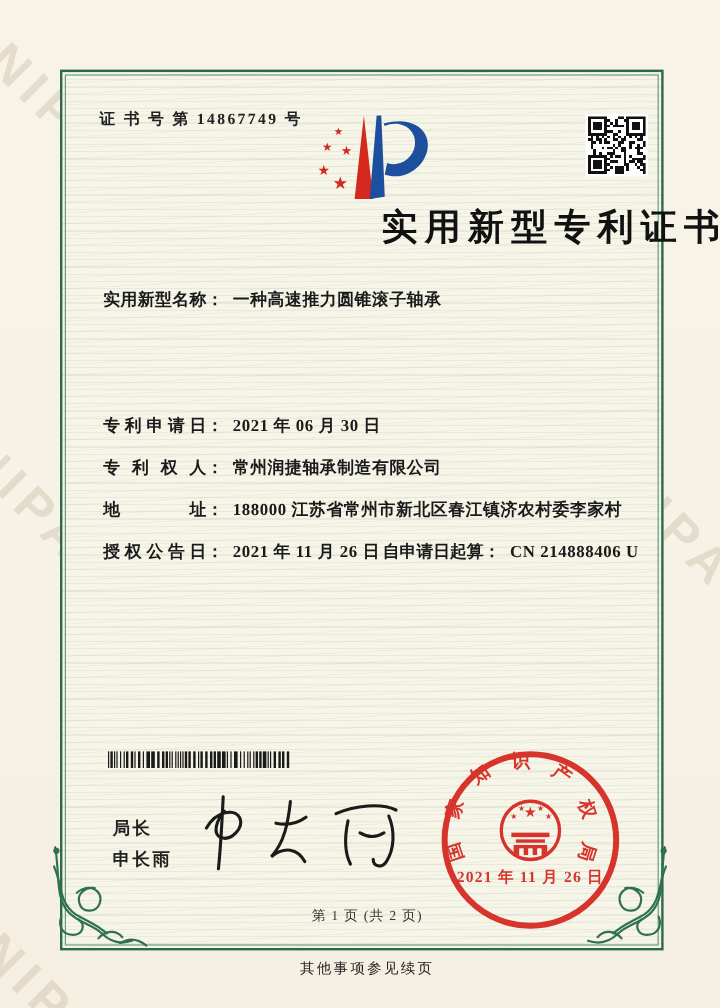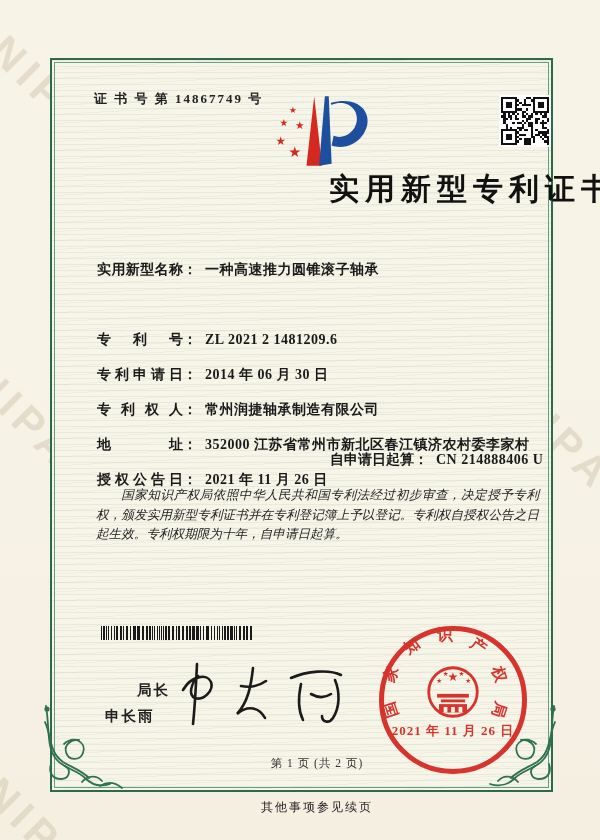--- a/index.html
+++ b/index.html
@@ -11,36 +11,36 @@
     transform:rotate(45deg);transform-origin:left top;white-space:nowrap;z-index:0;}
   .frame{position:absolute;left:50px;top:58px;width:499px;height:730px;
     border:2px solid #2c6a4c;z-index:1;
     background:
       repeating-linear-gradient(180deg, rgba(128,172,146,0.14) 0 1px, rgba(0,0,0,0) 1px 6px),
       repeating-linear-gradient(177deg, rgba(128,172,146,0.08) 0 1px, rgba(0,0,0,0) 1px 9px),
       #f7f4e8;}
   .frame-inner{position:absolute;left:2px;top:2px;right:2px;bottom:2px;
     border:1px solid #699c80;}
   .corner-svg{position:absolute;z-index:3;}
-  .content{position:absolute;left:17px;top:0;width:543px;height:840px;z-index:2;}
+  .content{position:absolute;left:6px;top:0;width:543px;height:840px;z-index:2;}
   .cert-no{position:absolute;left:77px;top:90px;font-size:13px;letter-spacing:2px;color:#222;font-weight:600;}
   .logo{position:absolute;left:246px;top:90px;}
   .qr{position:absolute;left:482px;top:95px;width:48px;height:48px;background:#fff;padding:2px;}
   .title{position:absolute;left:0;top:169px;width:600px;text-align:right;
     font-size:30px;font-weight:bold;letter-spacing:6px;color:#111;}
   .field{position:absolute;left:80px;font-size:14px;color:#1a1a1a;font-weight:600;white-space:nowrap;}
-  .flabel{display:inline-block;width:86px;text-align:justify;text-align-last:justify;margin-top:20px;}
+  .flabel{display:inline-block;width:86px;text-align:justify;text-align-last:justify;}
   .fcolon{display:inline-block;margin-right:8px;}
   .fvalue{letter-spacing:0.5px;}
   .field2{position:absolute;left:313px;font-size:14px;color:#1a1a1a;font-weight:600;white-space:nowrap;}
   .paras{position:absolute;left:79px;top:486px;width:443px;font-size:12.6px;line-height:1.56;
     color:#222;text-align:justify;font-style:italic;}
   .paras p{margin:0;text-indent:2em;}
   .barcode{position:absolute;left:84px;top:626px;}
-  .sig-title{position:absolute;left:88px;top:681px;font-size:14.5px;font-weight:700;color:#222;letter-spacing:2px;margin-left:32px;}
+  .sig-title{position:absolute;left:88px;top:681px;font-size:14.5px;font-weight:700;color:#222;letter-spacing:2px;}
   .sig-name{position:absolute;left:88px;top:707px;font-size:14.5px;font-weight:700;color:#222;letter-spacing:2px;}
   .signature{position:absolute;left:152px;top:656px;}
   .seal{position:absolute;left:362px;top:626px;width:148px;height:148px;z-index:4;opacity:0.93;}
   .seal-ring{position:absolute;left:0;top:0;width:138px;height:138px;border:5px solid #d4261e;border-radius:50%;}
   .seal-char{position:absolute;left:66px;top:66px;width:16px;height:16px;margin-left:-8px;margin-top:-8px;
     color:#d4261e;font-size:15.5px;font-weight:bold;text-align:center;line-height:16px;}
   .seal-emblem{position:absolute;left:46px;top:38px;}
   .seal-date{position:absolute;left:-13px;top:96px;width:174px;text-align:center;
     color:#d4261e;font-size:13px;font-weight:bold;letter-spacing:1px;white-space:nowrap;}
   .page-info{position:absolute;left:0;top:756px;width:600px;text-align:center;font-size:11.5px;color:#333;letter-spacing:1px;}
@@ -325,41 +325,37 @@
         <rect x="25.14" y="45.71" width="2.2857142857142856" height="2.2857142857142856" fill="#111"></rect>
         <rect x="27.43" y="45.71" width="2.2857142857142856" height="2.2857142857142856" fill="#111"></rect>
         <rect x="45.71" y="45.71" width="2.2857142857142856" height="2.2857142857142856" fill="#111"></rect>
       </svg>
 
     <div class="title">实用新型专利证书</div>
 
     <div class="field" style="top:241px">
       <span class="flabel">实用新型名称</span><span class="fcolon">：</span><span class="fvalue">一种高速推力圆锥滚子轴承</span>
     </div>
-    <div class="field" style="top:311px">
-      <span class="flabel">专利号</span><span class="fcolon">：</span><span class="fvalue">ZL 2021 2 1481209.6</span>
-    </div>
     <div class="field" style="top:346px">
-      <span class="flabel">专利申请日</span><span class="fcolon">：</span><span class="fvalue">2014 年 06 月 30 日</span>
+      <span class="flabel">专利申请日</span><span class="fcolon">：</span><span class="fvalue">2021 年 06 月 30 日</span>
     </div>
     <div class="field" style="top:381px">
       <span class="flabel">专利权人</span><span class="fcolon">：</span><span class="fvalue">常州润捷轴承制造有限公司</span>
     </div>
     <div class="field" style="top:416px">
-      <span class="flabel">地址</span><span class="fcolon">：</span><span class="fvalue">352000 江苏省常州市新北区春江镇济农村委李家村</span>
+      <span class="flabel">地址</span><span class="fcolon">：</span><span class="fvalue">188000 江苏省常州市新北区春江镇济农村委李家村</span>
     </div>
     <div class="field" style="top:451px">
       <span class="flabel">授权公告日</span><span class="fcolon">：</span><span class="fvalue">2021 年 11 月 26 日</span>
     </div>
     <div class="field2" style="top:451px">
       <span>自申请日起算</span><span class="fcolon">：</span><span class="fvalue">CN 214888406 U</span>
     </div>
 
     <div class="paras">
-      <p>国家知识产权局依照中华人民共和国专利法经过初步审查，决定授予专利权，颁发实用新型专利证书并在专利登记簿上予以登记。专利权自授权公告之日起生效。专利权期限为十年，自申请日起算。</p>
     </div>
 
     <svg id="barcode" class="barcode" width="156" height="14" viewBox="0 0 156 14">
         <rect x="0" y="0" width="1" height="14" fill="#1a1a1a"></rect>
         <rect x="2" y="0" width="2" height="14" fill="#1a1a1a"></rect>
         <rect x="5" y="0" width="1" height="14" fill="#1a1a1a"></rect>
         <rect x="7" y="0" width="1" height="14" fill="#1a1a1a"></rect>
         <rect x="10" y="0" width="1" height="14" fill="#1a1a1a"></rect>
         <rect x="13" y="0" width="1" height="14" fill="#1a1a1a"></rect>
         <rect x="15" y="0" width="2" height="14" fill="#1a1a1a"></rect>

